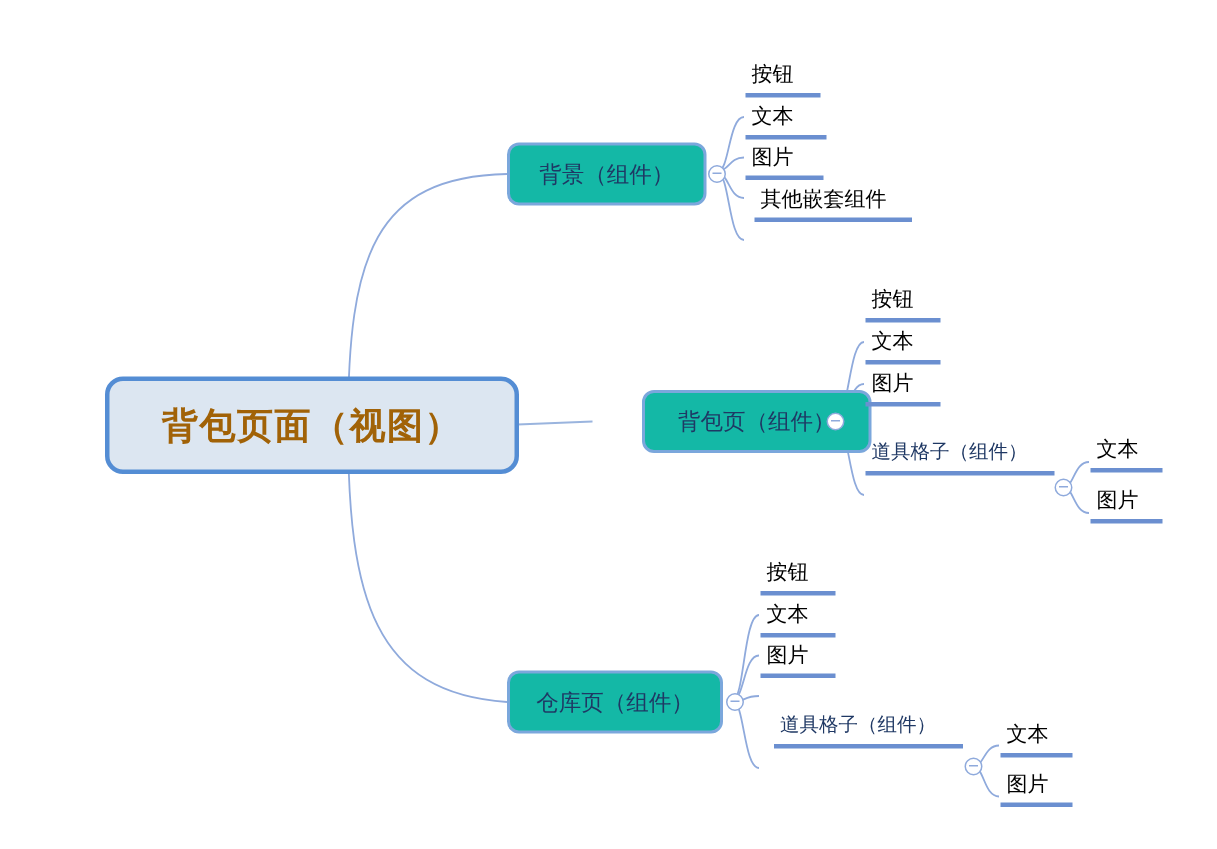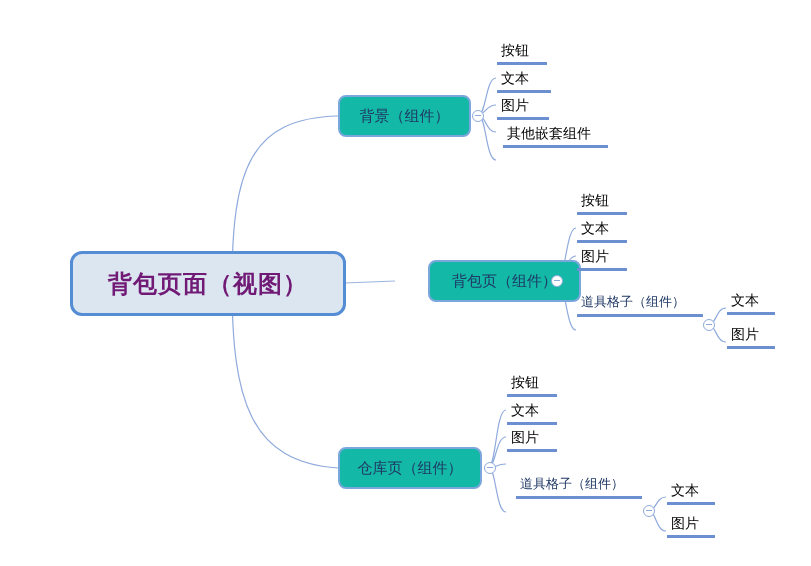--- a/index.html
+++ b/index.html
@@ -31,21 +31,21 @@
     display: flex;
     align-items: center;
     justify-content: center;
     white-space: nowrap;
   }
   
   .node-root {
     background: #dce6f1;
     border: 3px solid #548dd4;
     border-radius: 12px;
-    color: #701a75;
+    color: #a16207;
     font-weight: bold;
     font-size: 24px;
     letter-spacing: 1px;
   }
   
   .node-box {
     background: #14b8a6;
     border: 2px solid #7ba7dc;
     border-radius: 8px;
     color: #1f3864;

